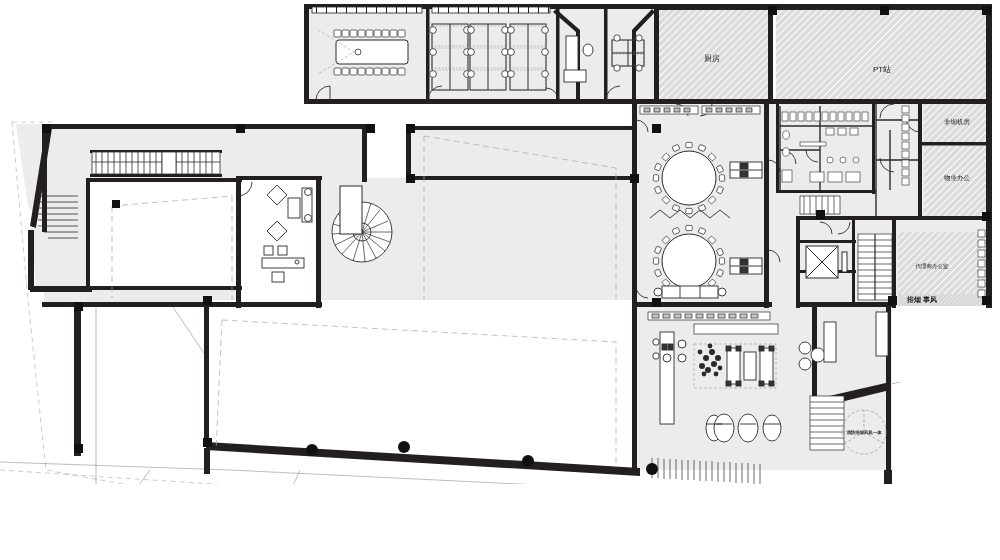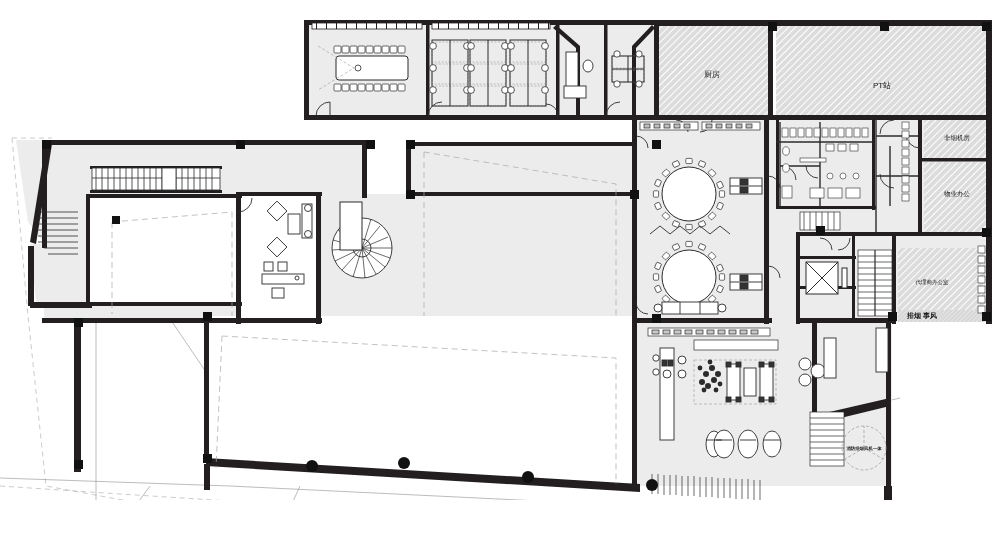--- a/index.html
+++ b/index.html
@@ -1,18 +1,18 @@
 <!DOCTYPE html>
 <html><head>
 <meta charset="utf-8">
 <title>Floor Plan</title>
 <style>
   html,body{margin:0;padding:0;background:#ffffff;}
   body{font-family:"Liberation Sans",sans-serif;}
-  #plan-root{position:relative;width:1000px;height:484px;background:#fde047;overflow:hidden;margin-top:16px;}
+  #plan-root{position:relative;width:1000px;height:484px;background:#fde047;overflow:hidden;}
   #plan-svg{display:block;width:1000px;height:560px;}
   .label-text{font-family:"Liberation Sans",sans-serif;}
 </style>
 </head>
 <body>
 
 <div id="plan-root">
 <svg id="plan-svg" viewBox="0 0 1000 560" xmlns="http://www.w3.org/2000/svg">
   <defs>
     <pattern id="hatch45" width="5" height="5" patternUnits="userSpaceOnUse" patternTransform="rotate(45)">

